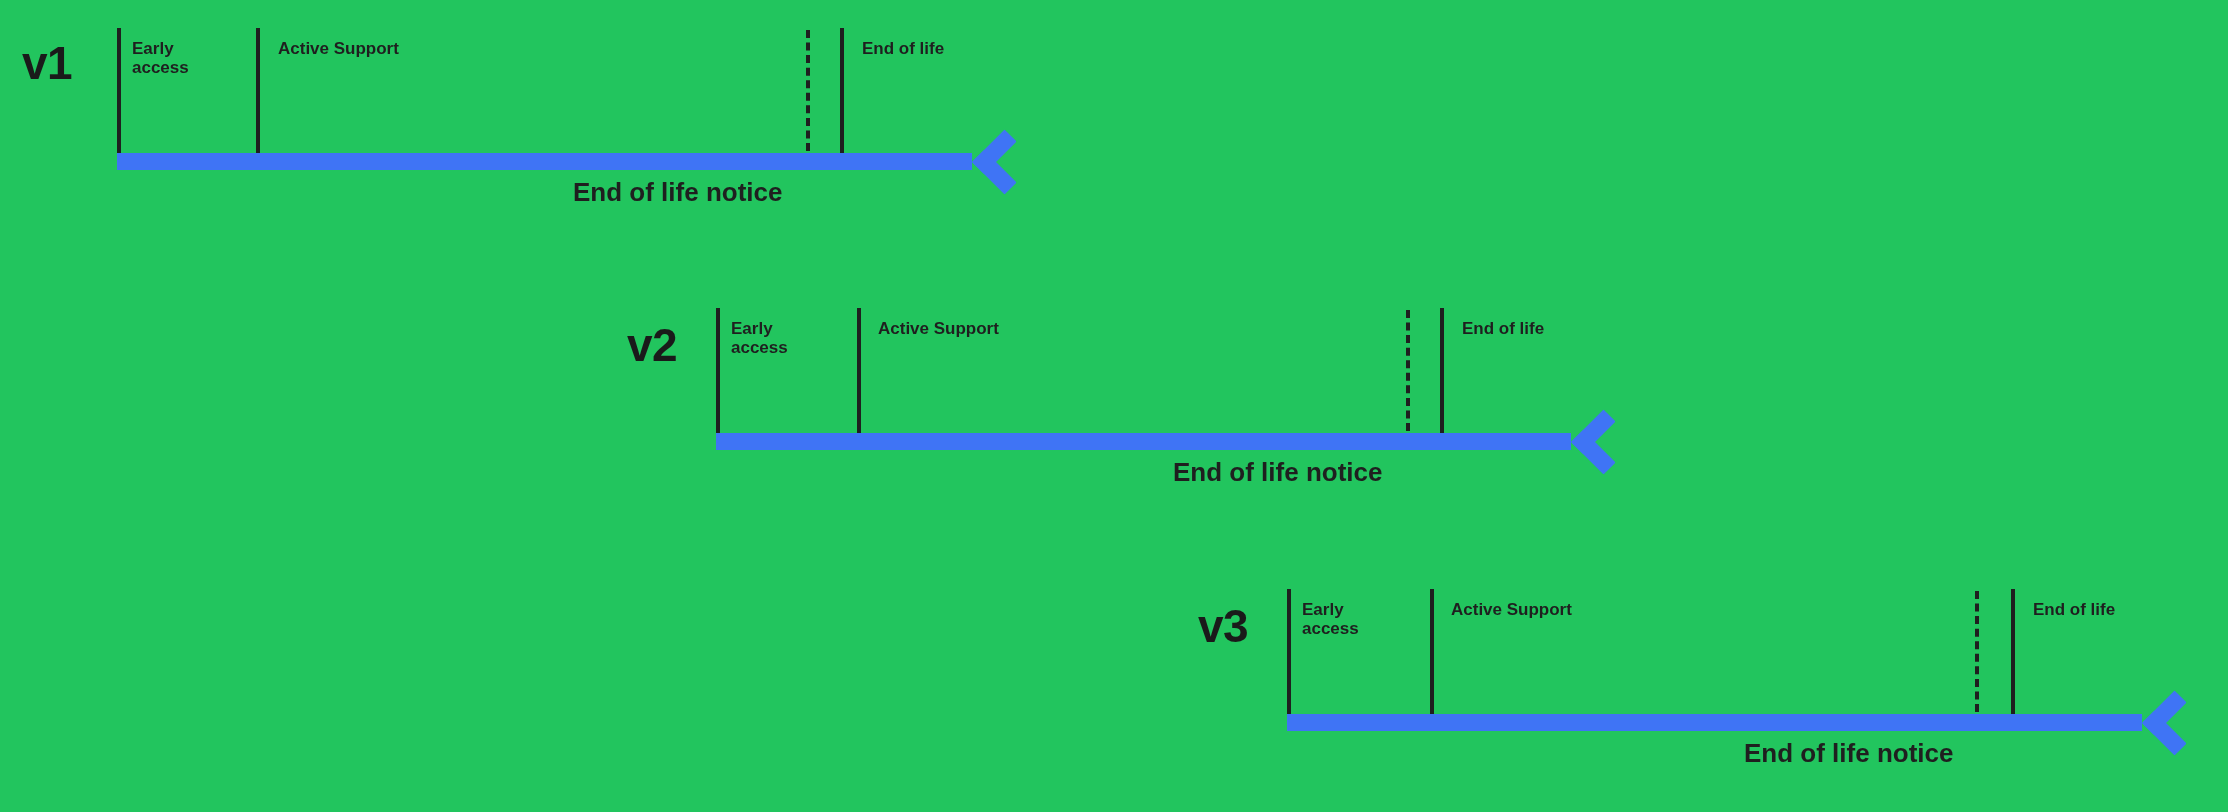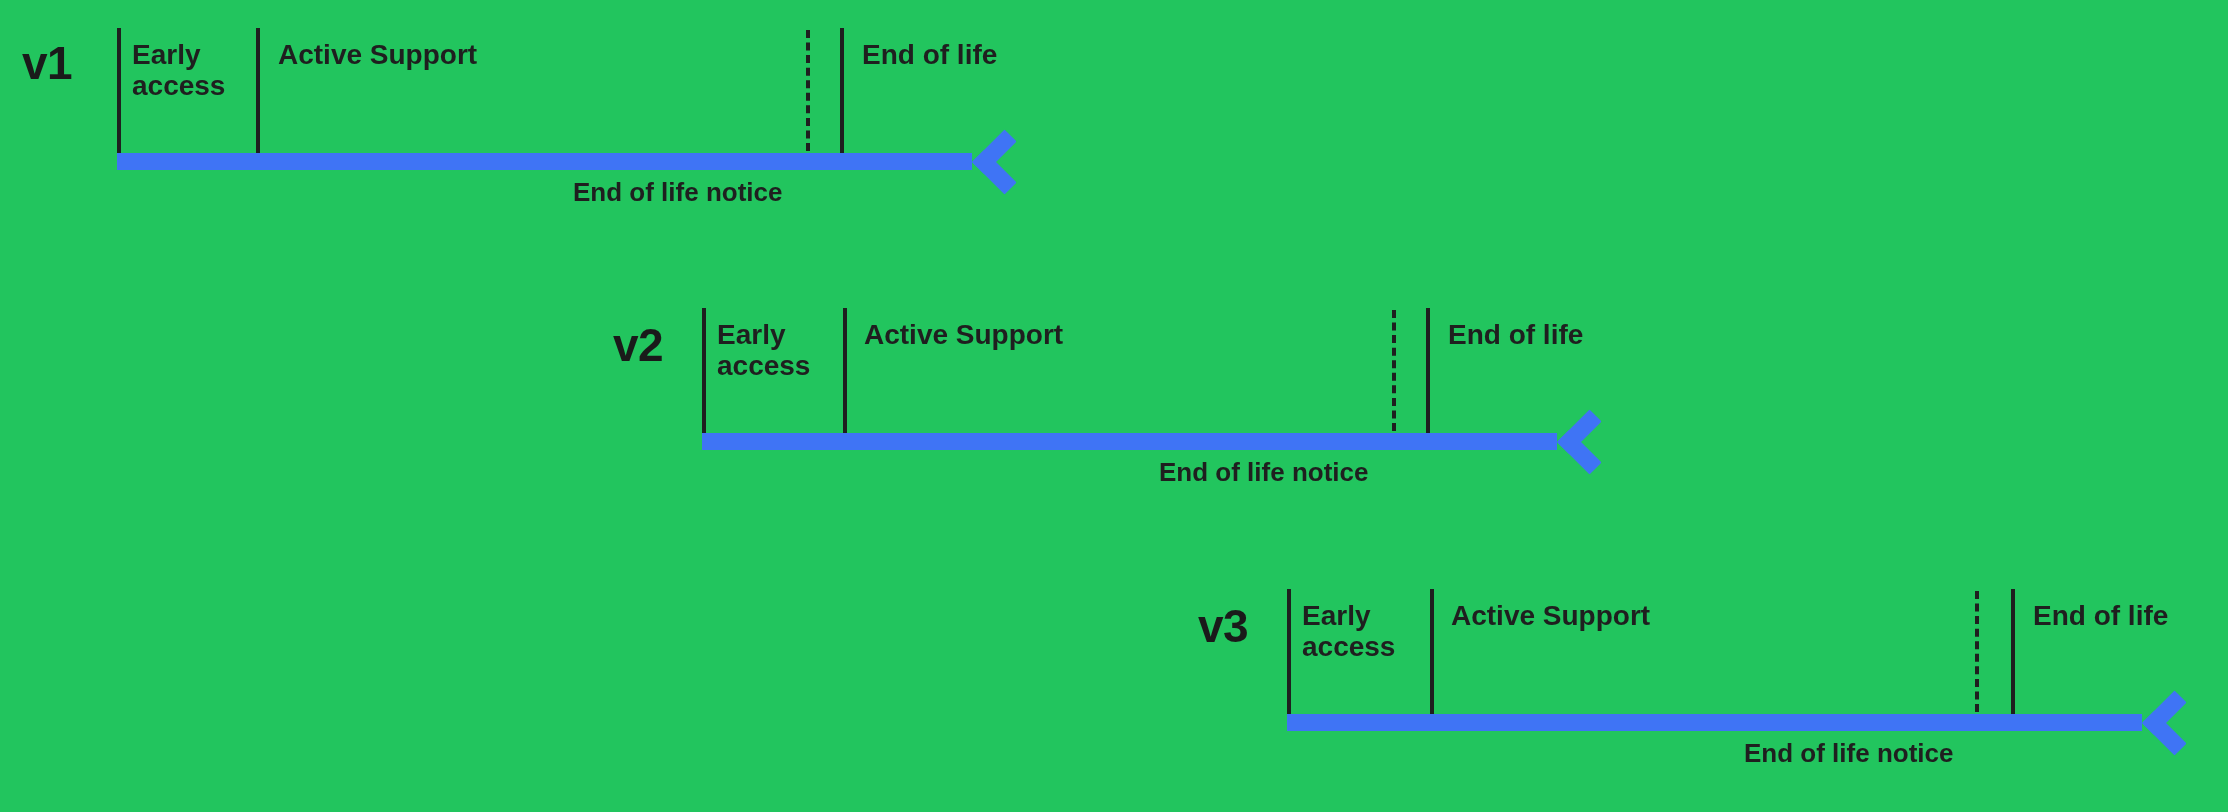--- a/index.html
+++ b/index.html
@@ -44,21 +44,21 @@
   
   .divider-dashed {
     position: absolute;
     width: 0;
     border-left: 4px dashed #1f1f1f;
   }
 
   
   .phase-label {
     position: absolute;
-    font-size: 28px;
+    font-size: 17px;
     font-weight: 700;
     color: #1f1f1f;
     line-height: 1.1;
     white-space: pre-line;
   }
 
   
   .timeline-bar {
     position: absolute;
     background: #3f74f5;
@@ -120,21 +120,21 @@
 access</div>
     <div class="phase-label" style="left:278px; top:40px; width:300px;">Active Support</div>
     <div class="phase-label" style="left:862px; top:40px; width:260px;">End of life</div>
 
     <div class="timeline-bar" style="left:117px; top:153px; width:855px;"></div>
     <div class="timeline-arrowhead" style="left:972px; top:161.5px;"></div>
 
     <div class="notice-label" style="left:573px; top:178px;">End of life notice</div>
   </div>
 
-  <div class="version-row" style="left:0; top:0; width:1700px; height:230px;">
+  <div class="version-row" style="left:14px; top:0; width:1700px; height:230px;">
 
     <div class="version-label" style="left:613px; top:322px;">v2</div>
 
     <div class="divider-solid" style="left:702px; top:308px; height:125px;"></div>
     <div class="divider-solid" style="left:843px; top:308px; height:125px;"></div>
     <div class="divider-dashed" style="left:1392px; top:310px; height:121px;"></div>
     <div class="divider-solid" style="left:1426px; top:308px; height:125px;"></div>
 
     <div class="phase-label" style="left:717px; top:320px; width:115px;">Early
 access</div>

